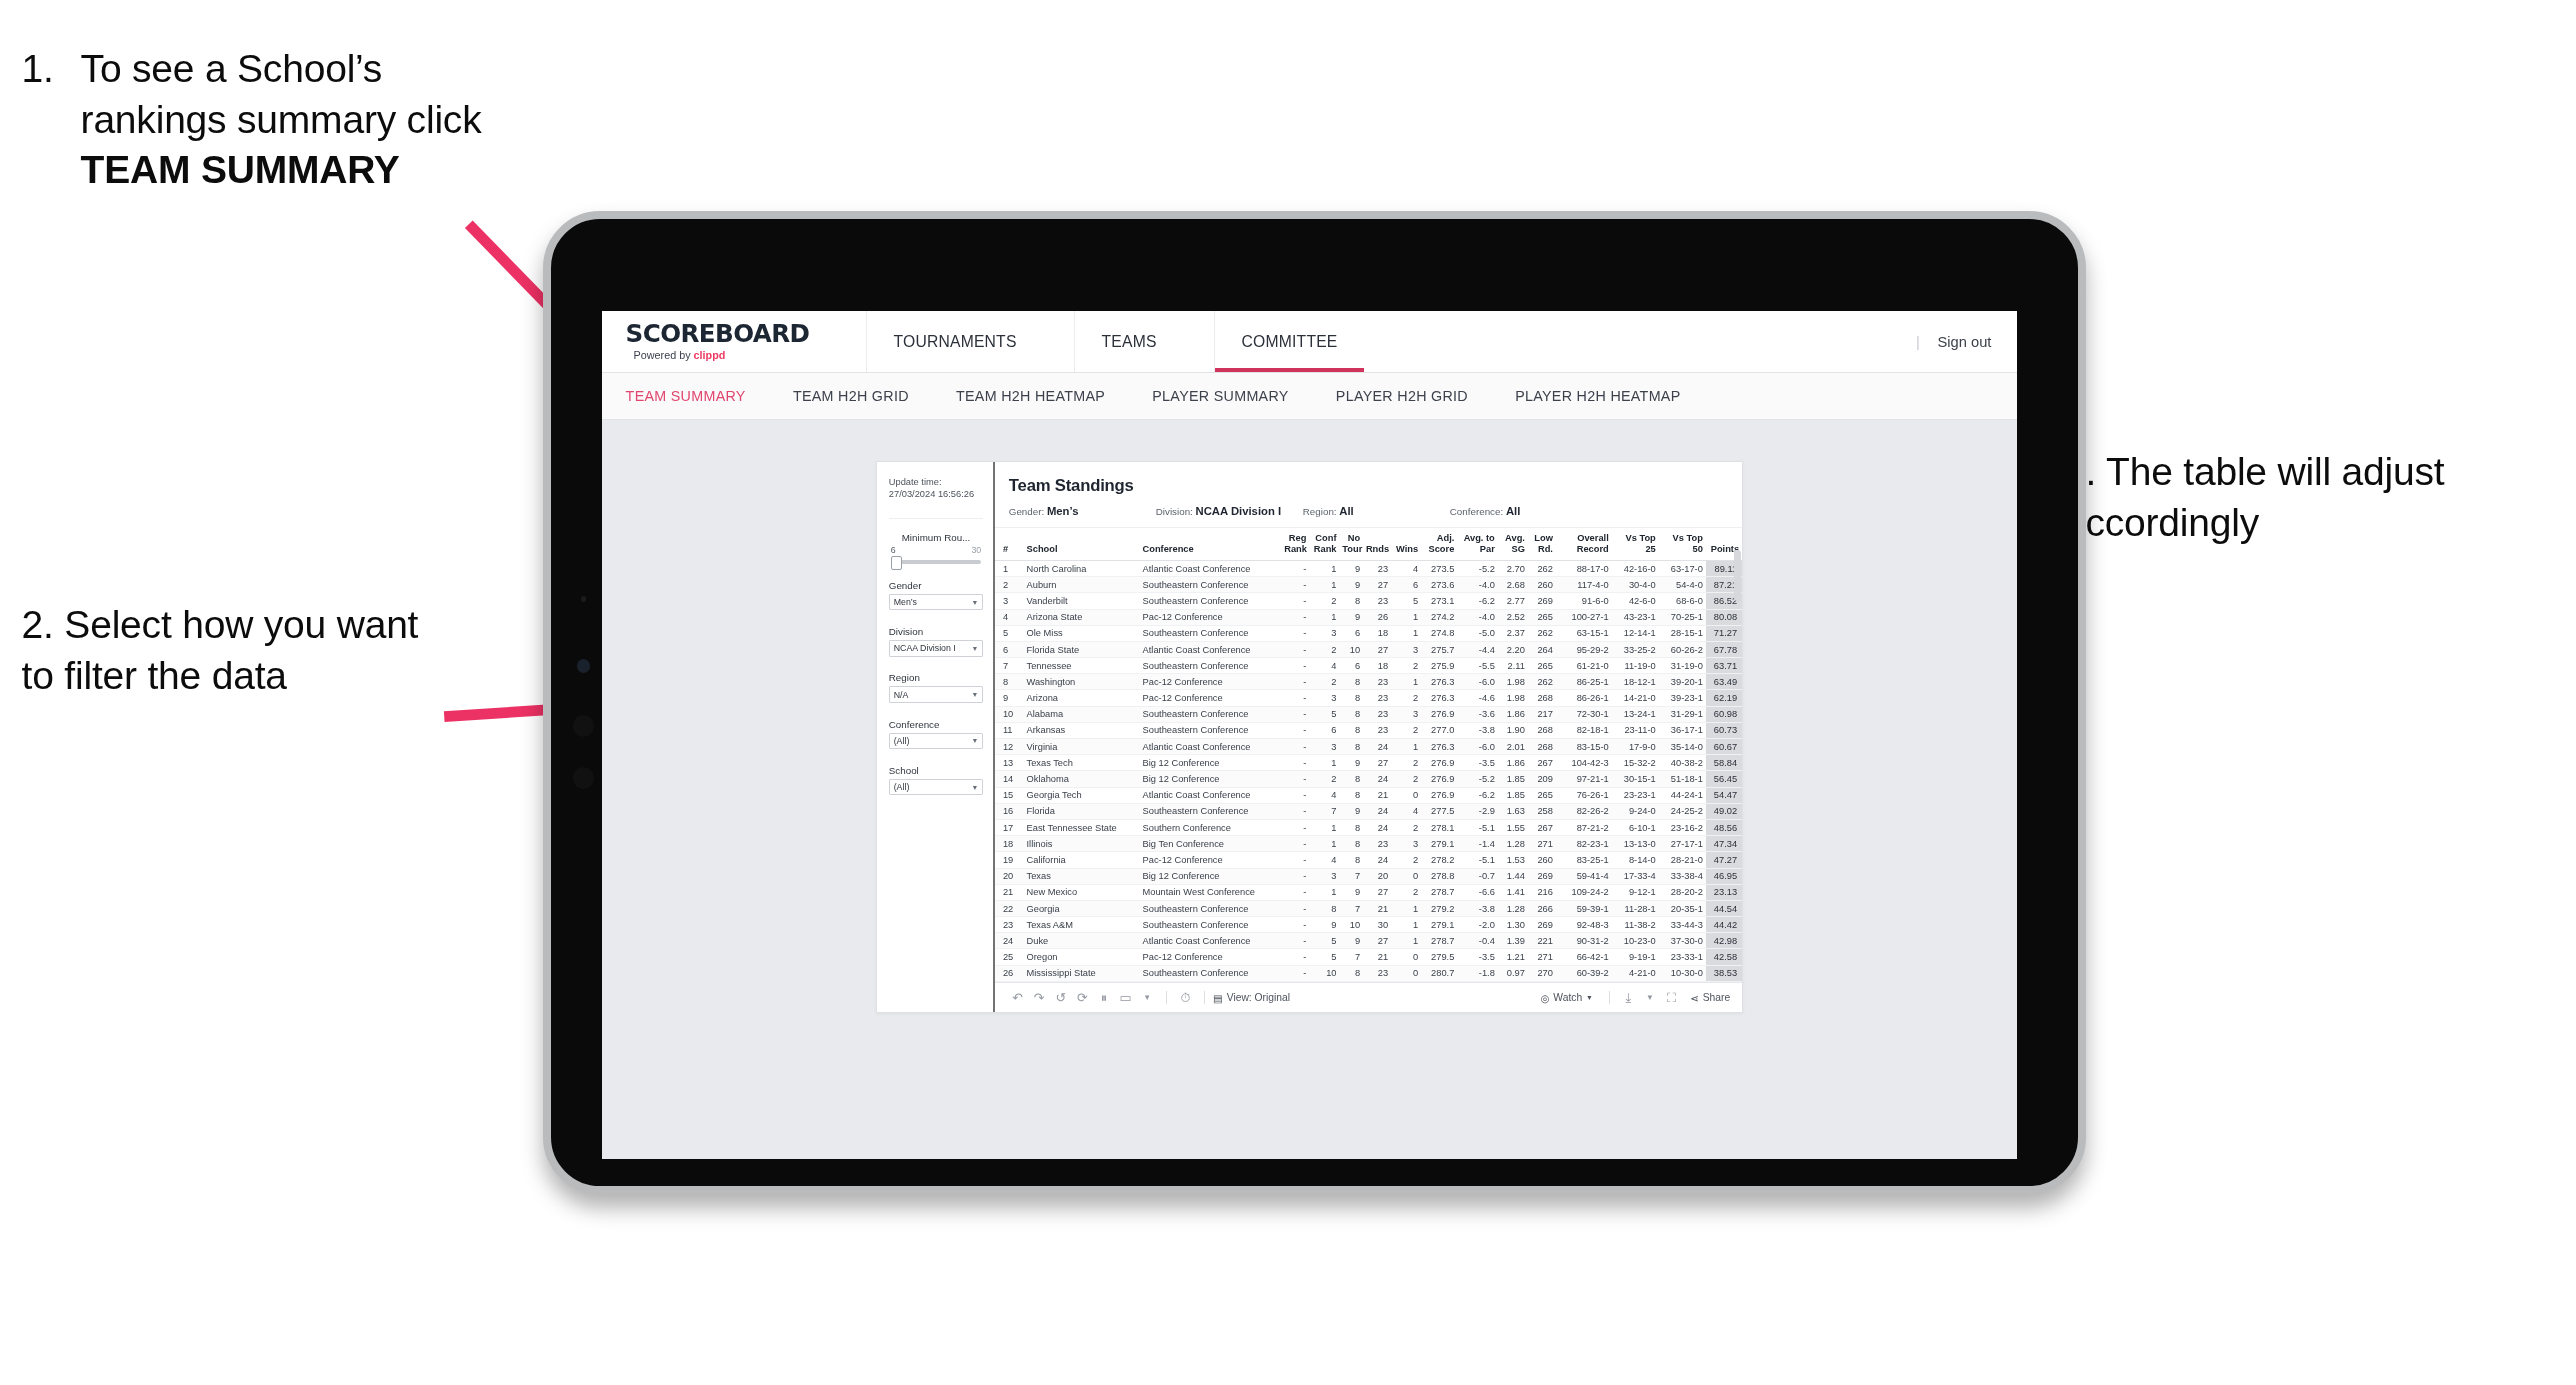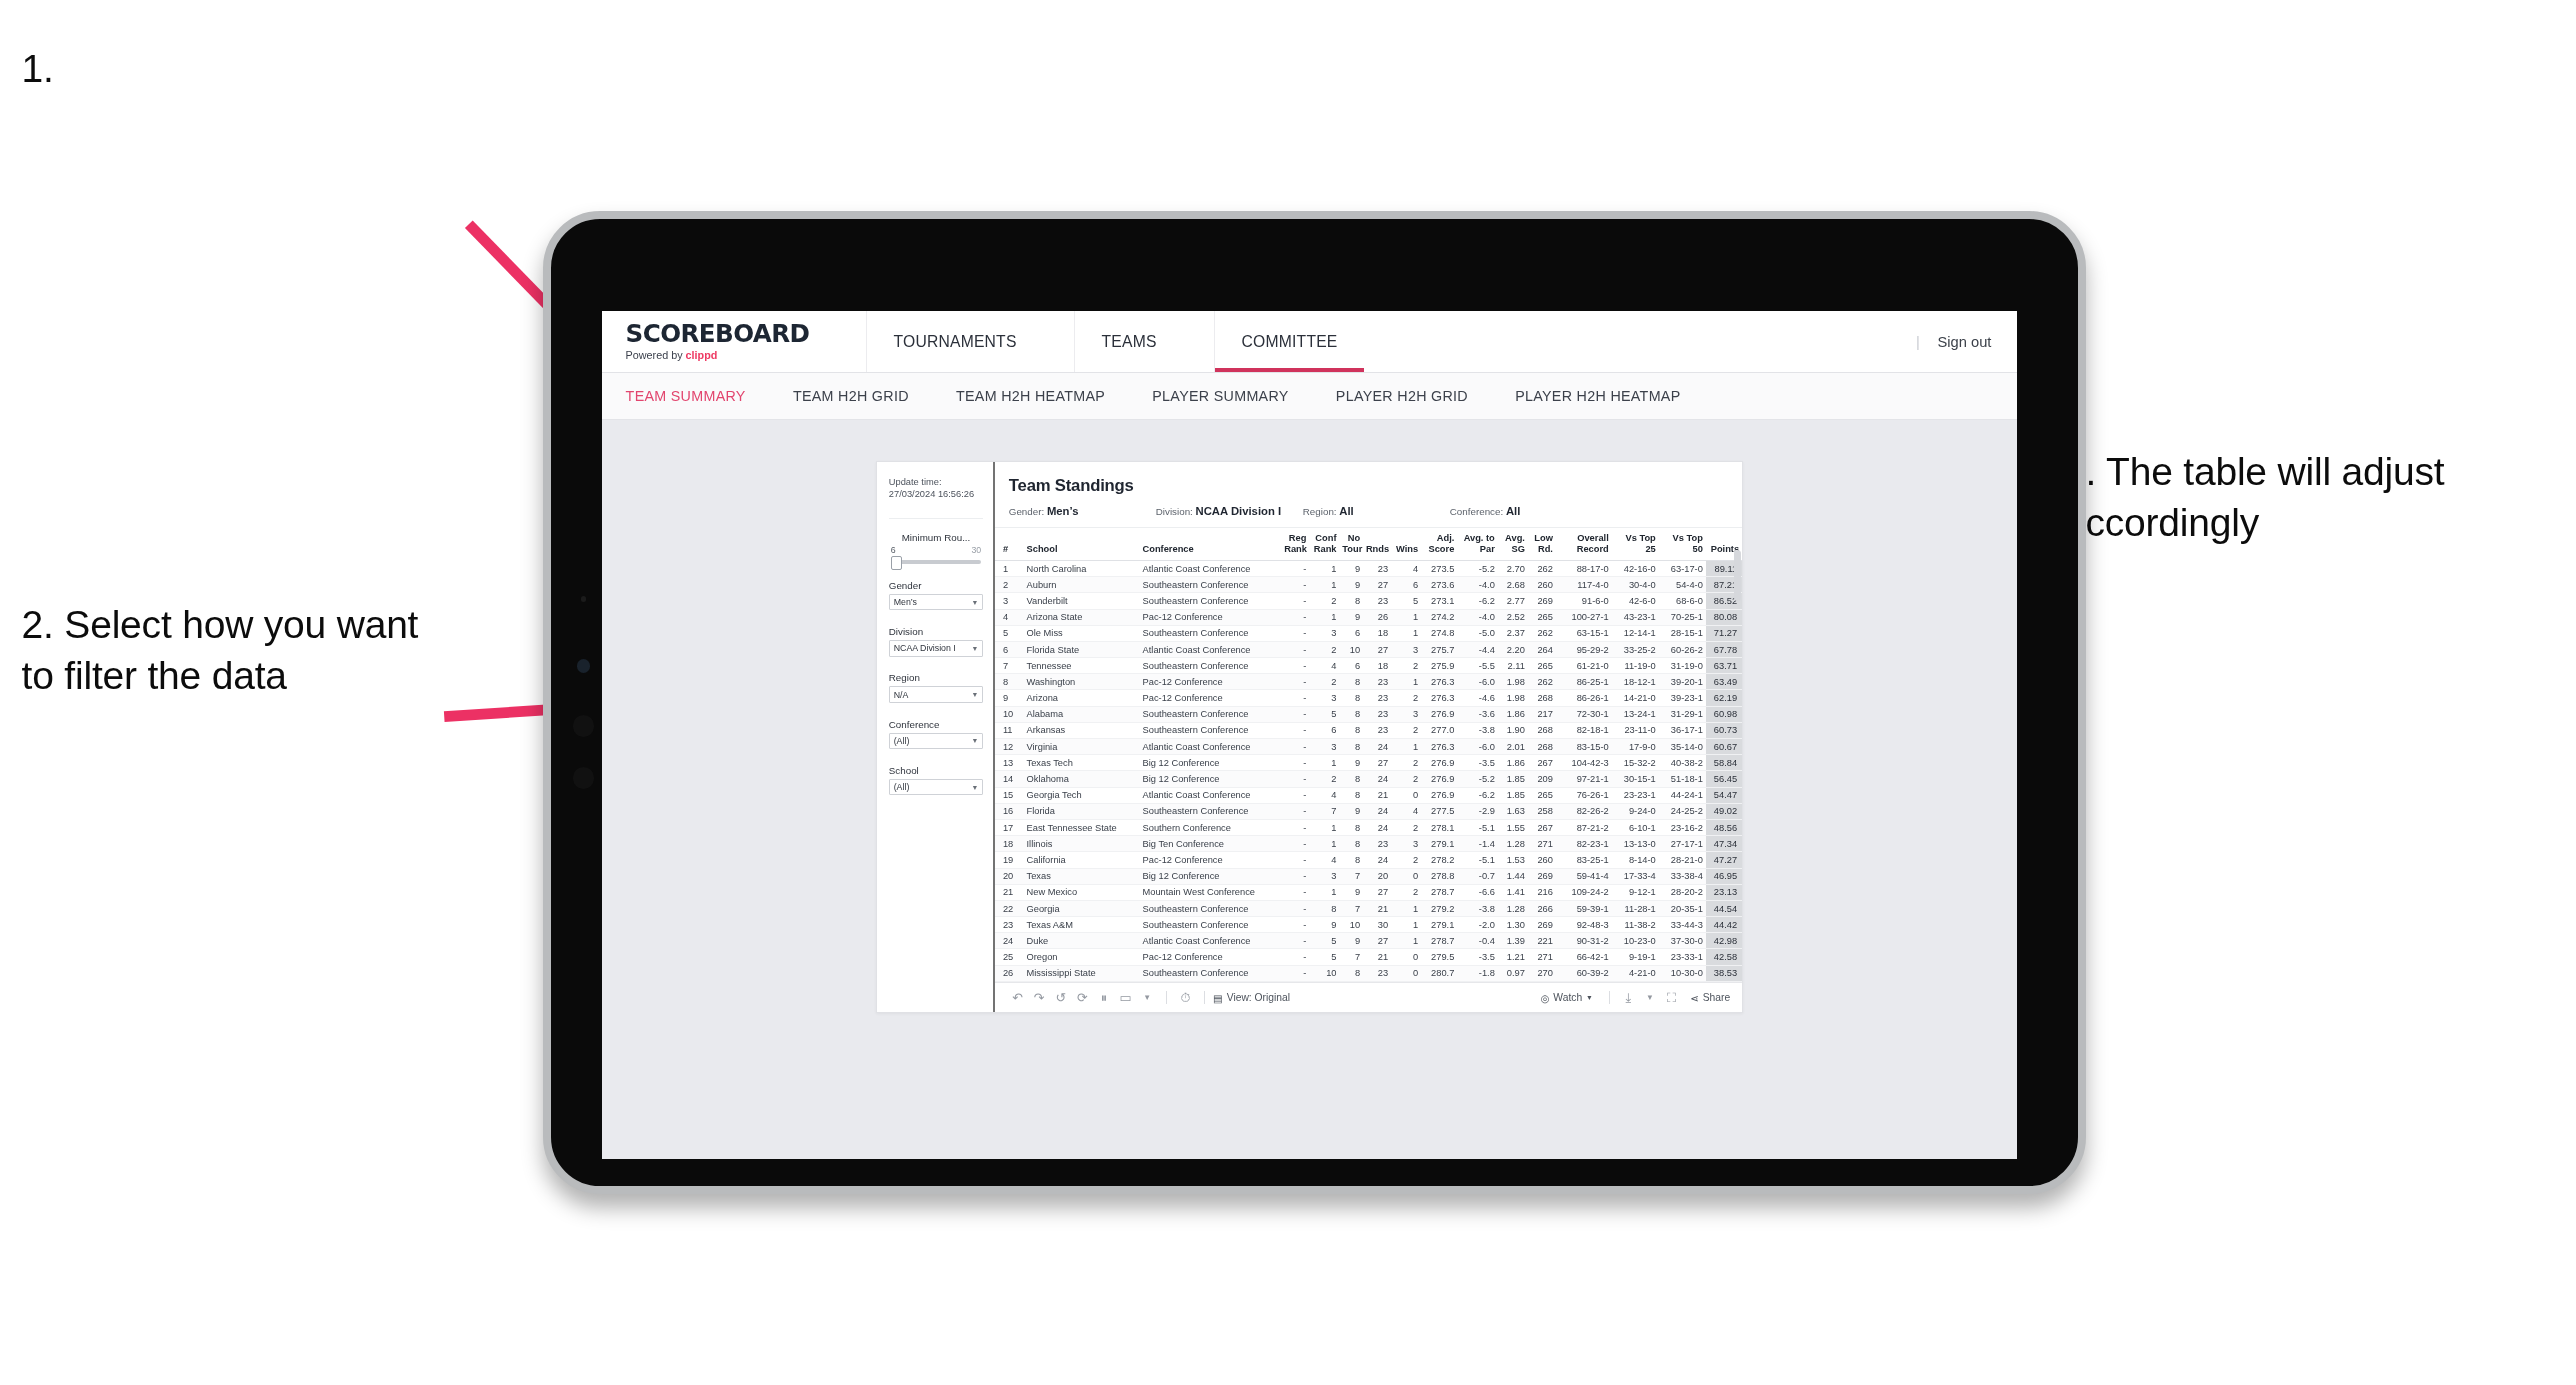--- a/index.html
+++ b/index.html
@@ -37,21 +37,21 @@
   
   #app-header{
     height:61px;background:#ffffff;display:flex;align-items:stretch;
     border-bottom:1px solid #e2e3e7;
   }
   #brand{display:flex;flex-direction:column;justify-content:center;padding:0 25.6px 0 23.6px;min-width:165px;}
   #brand .logo{
     font-family:"DejaVu Sans",sans-serif;font-weight:bold;font-size:24.6px;letter-spacing:-0.6px;
     color:#1d2633;line-height:1;
   }
-  #brand .sub{font-size:10.8px;color:#3a3f4b;margin-top:2.9px;}
+  #brand .sub{font-size:10.8px;color:#3a3f4b;margin-top:2.9px;margin-left:8px;}
   #brand .sub .c{color:#ee3a63;font-weight:bold;}
   .topnav{display:flex;align-items:stretch;}
   .topnav .item{
     display:flex;align-items:center;padding:0 26.5px;font-size:15.7px;color:#2b303a;
     border-left:1px solid #ececef;position:relative;letter-spacing:0.2px;margin-left:31px;
   }
   .topnav .item.active::after{
     content:"";position:absolute;left:0;right:0;bottom:0;height:3.9px;background:#d0335c;
   }
   #header-right{margin-left:auto;display:flex;align-items:center;padding-right:25.6px;gap:17.7px;
@@ -124,20 +124,21 @@
   #dash-foot .vs{width:1px;height:12.8px;background:#dcdee2;margin:0 7.9px;}
   #dash-foot .lbl{display:flex;align-items:center;gap:3.9px;color:#4d535c;}
   #dash-foot .right{margin-left:auto;display:flex;align-items:center;gap:0;}
   #dash-foot .right .lbl{margin:0 7.9px;}
 </style>
 </head>
 <body>
 
 <div class="callout" id="callout-1">
   <span class="num">1.</span>
+  <span class="txt"><span>To see a School’s rankings summary click </span><b>TEAM SUMMARY</b></span>
 </div>
 
 <div class="callout" id="callout-2">2. Select how you want to filter the data</div>
 
 <div class="callout" id="callout-3">3. The table will adjust accordingly</div>
 
 <svg class="arrow-svg" id="arrow-1" style="left:0;top:0;" width="2576" height="1386" viewBox="0 0 2621 1410">
   <defs>
     <marker id="ah1" markerWidth="4.2" markerHeight="4.2" refX="1.1" refY="2.1" orient="auto">
       <path d="M0,0 L4.2,2.1 L0,4.2 Z" fill="#ec3164"></path>

